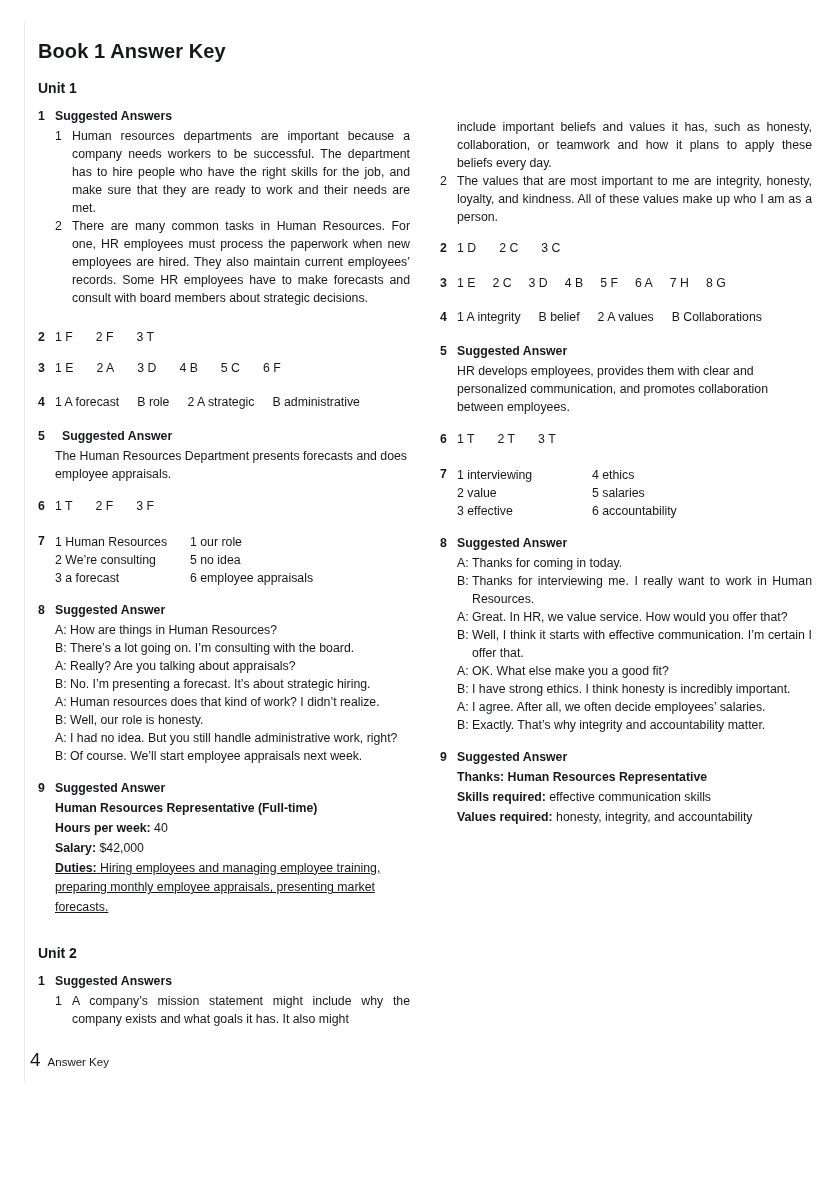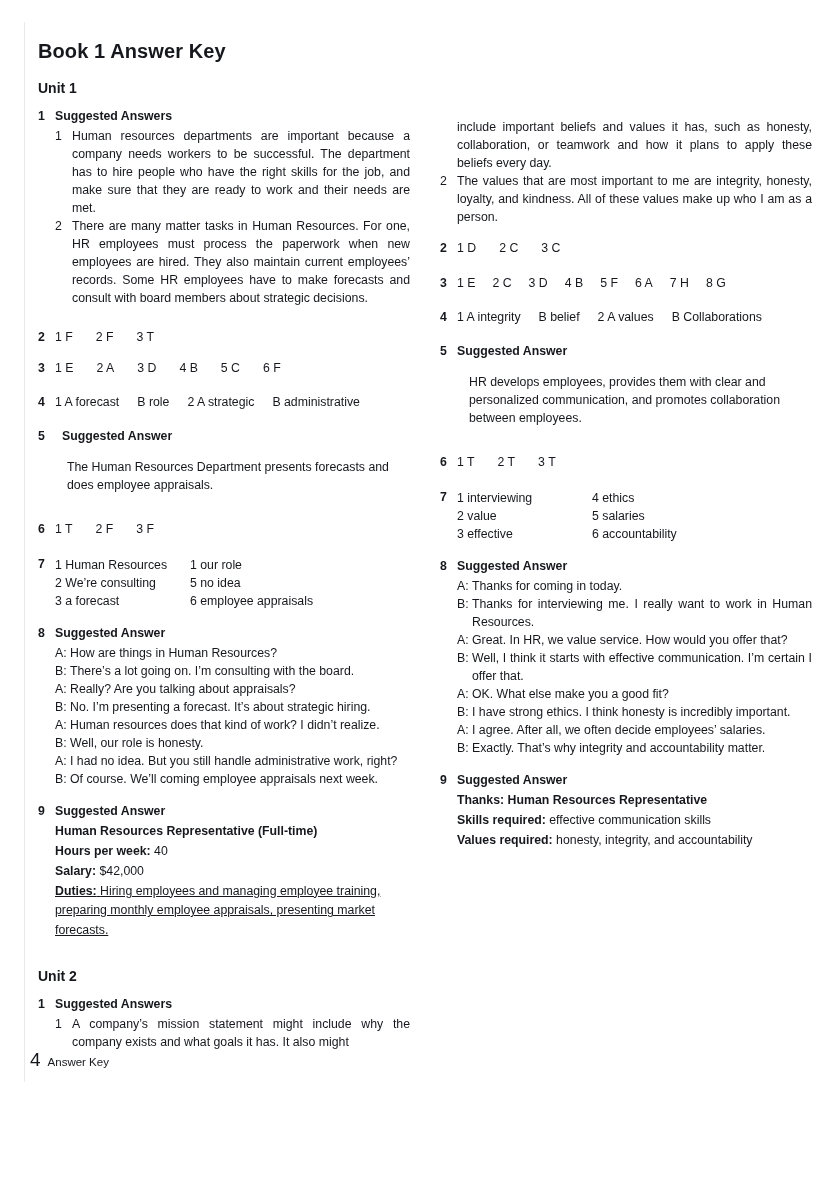--- a/index.html
+++ b/index.html
@@ -120,21 +120,21 @@
     flex: 1 1 auto;
     min-width: 0;
     font-size: 12.3px;
     line-height: 1.47;
     text-align: justify;
     text-justify: inter-word;
   }
   .plain-para {
     font-size: 12.3px;
     line-height: 1.47;
-    margin: 12px;
+    margin: 0;
   }
 
   
   .dialogue { margin: 0; }
   .dline {
     display: flex;
     align-items: flex-start;
     font-size: 12.3px;
     line-height: 1.47;
   }
@@ -215,21 +215,21 @@
           <div class="item-num">1</div>
           <div class="item-body">
             <span class="item-title">Suggested Answers</span>
             <div class="sublist">
               <div class="subitem">
                 <div class="subitem-num">1</div>
                 <div class="subitem-text">Human resources departments are important because a company needs workers to be successful. The department has to hire people who have the right skills for the job, and make sure that they are ready to work and their needs are met.</div>
               </div>
               <div class="subitem">
                 <div class="subitem-num">2</div>
-                <div class="subitem-text">There are many matter tasks in Human Resources. For one, HR employees must process the paperwork when new employees are hired. They also maintain current employees’ records. Some HR employees have to make forecasts and consult with board members about strategic decisions.</div>
+                <div class="subitem-text">There are many common tasks in Human Resources. For one, HR employees must process the paperwork when new employees are hired. They also maintain current employees’ records. Some HR employees have to make forecasts and consult with board members about strategic decisions.</div>
               </div>
             </div>
           </div>
         </div>
 
         <div class="item" style="margin-top:22px;">
           <div class="item-num">2</div>
           <div class="item-body">
             <span class="answers wide">
               <span class="ans">1 F</span><span class="ans">2 F</span><span class="ans">3 T</span>
@@ -318,21 +318,21 @@
               <div class="dline">
                   <span class="dline-spk">B:</span>
                   <span class="dline-txt">Well, our role is honesty.</span>
                 </div>
               <div class="dline justified">
                   <span class="dline-spk">A:</span>
                   <span class="dline-txt">I had no idea. But you still handle administrative work, right?</span>
                 </div>
               <div class="dline">
                   <span class="dline-spk">B:</span>
-                  <span class="dline-txt">Of course. We’ll coming employee appraisals next week.</span>
+                  <span class="dline-txt">Of course. We’ll start employee appraisals next week.</span>
                 </div>
             </div>
           </div>
         </div>
 
         <div class="item" style="margin-bottom:0;">
           <div class="item-num">9</div>
           <div class="item-body">
             <span class="item-title">Suggested Answer</span>
             <div class="labelled">

